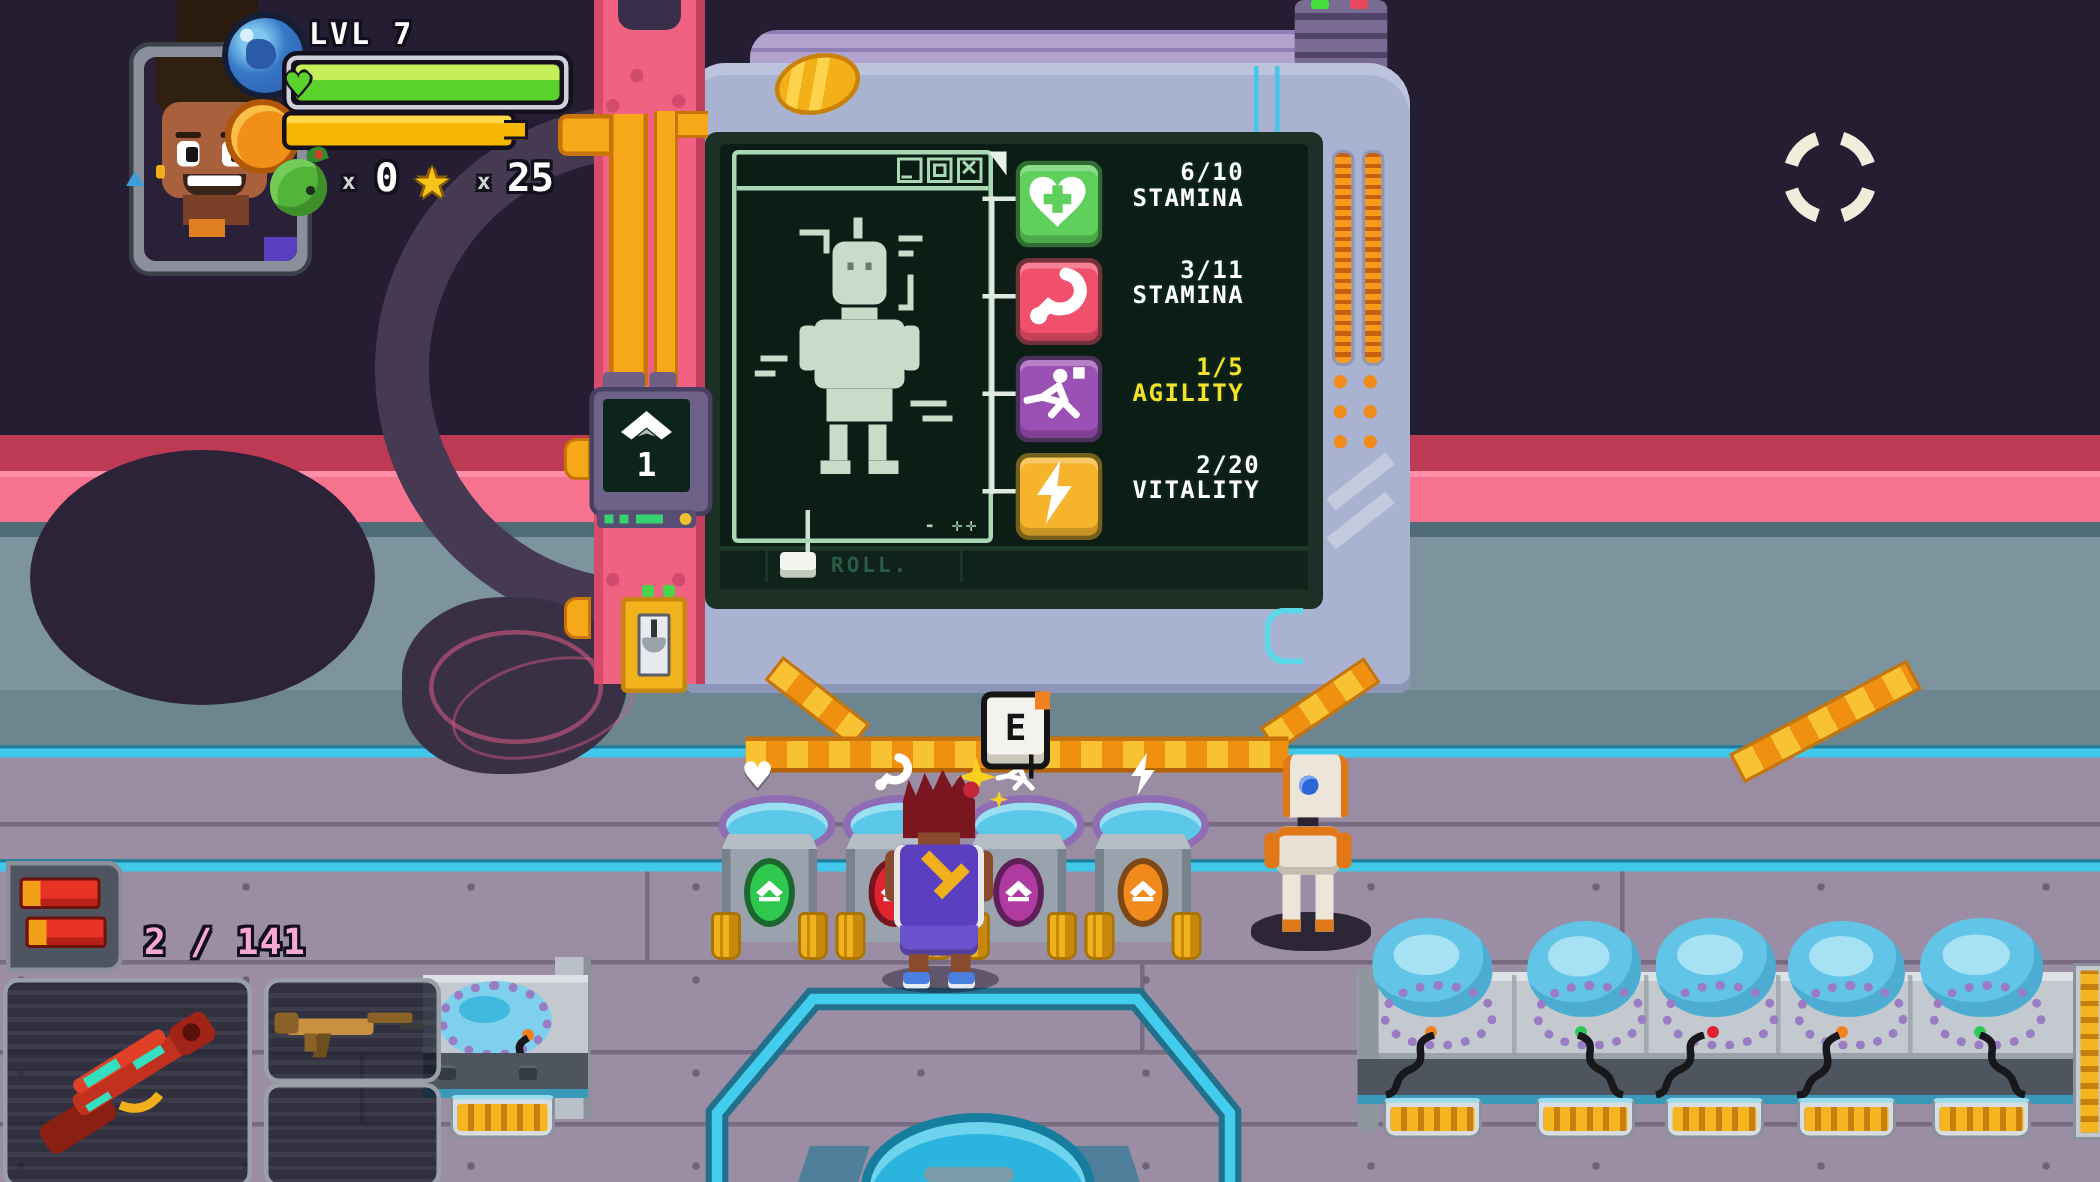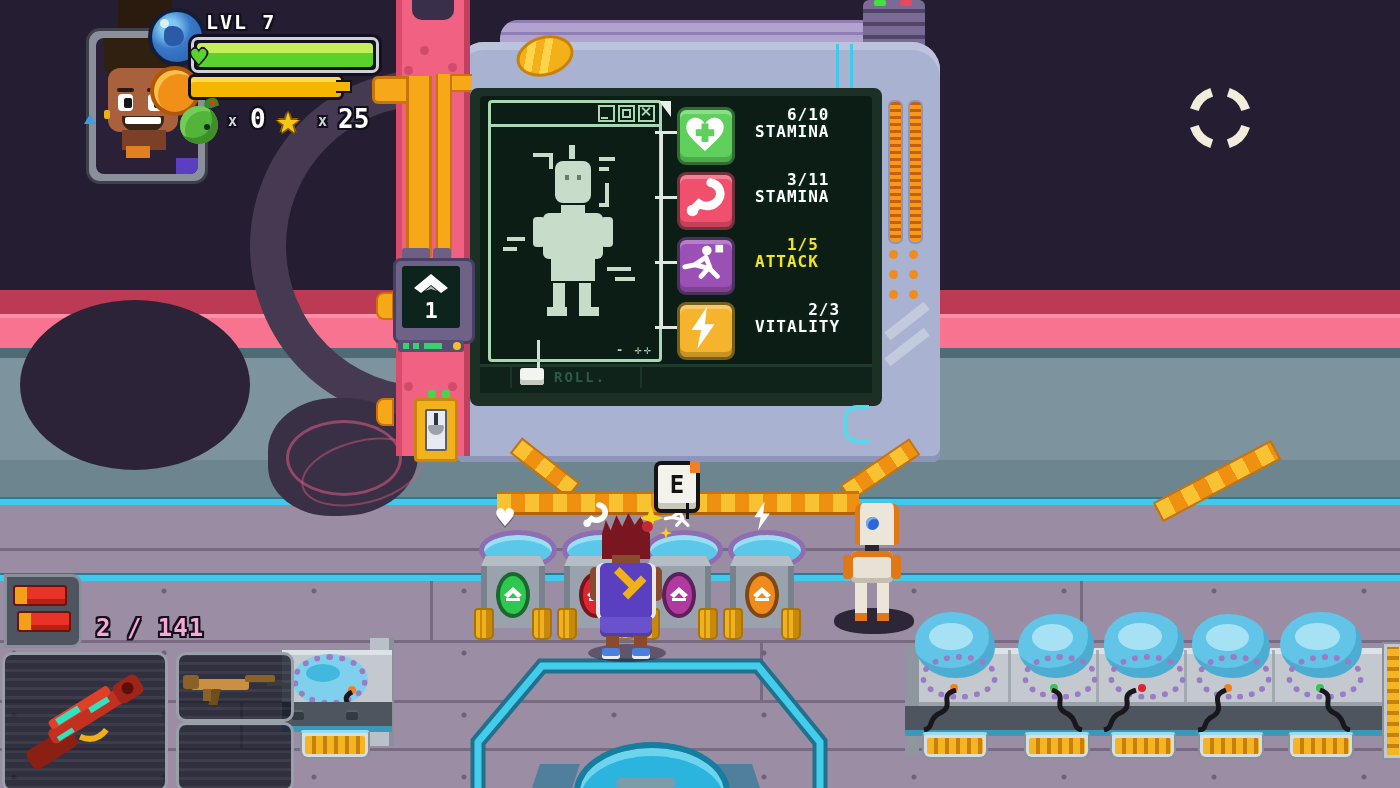--- a/index.html
+++ b/index.html
@@ -177,24 +177,24 @@
   <div class="abs px stat-text go" style="left: 755px; top: 106px; color: rgb(255, 255, 255);">
     <div>6/10</div>
     <div>STAMINA</div>
   </div>
   <div class="abs px stat-text go" style="left: 755px; top: 171px; color: rgb(255, 255, 255);">
     <div>3/11</div>
     <div>STAMINA</div>
   </div>
   <div class="abs px stat-text go" style="left: 755px; top: 236px; color: rgb(244, 226, 40);">
     <div>1/5</div>
-    <div>ATTACK</div>
+    <div>AGILITY</div>
   </div>
   <div class="abs px stat-text go" style="left: 755px; top: 301px; color: rgb(255, 255, 255);">
-    <div>2/3</div>
+    <div>2/20</div>
     <div>VITALITY</div>
   </div>
 
   <div class="abs" style="left:888px;top:100px;width:11px;height:140px;border-radius:6px;border:2px solid #8f97b8;
        background:repeating-linear-gradient(0deg,#f59a1c 0 4px,#c85f10 4px 7px);"></div>
   <div class="abs" style="left:908px;top:100px;width:11px;height:140px;border-radius:6px;border:2px solid #8f97b8;
        background:repeating-linear-gradient(0deg,#f59a1c 0 4px,#c85f10 4px 7px);"></div>
   <div class="abs" style="left:889px;top:250px;width:9px;height:9px;background:#f08c1c;border-radius:50%;"></div>
   <div class="abs" style="left:909px;top:250px;width:9px;height:9px;background:#f08c1c;border-radius:50%;"></div>
   <div class="abs" style="left:889px;top:270px;width:9px;height:9px;background:#f08c1c;border-radius:50%;"></div>

